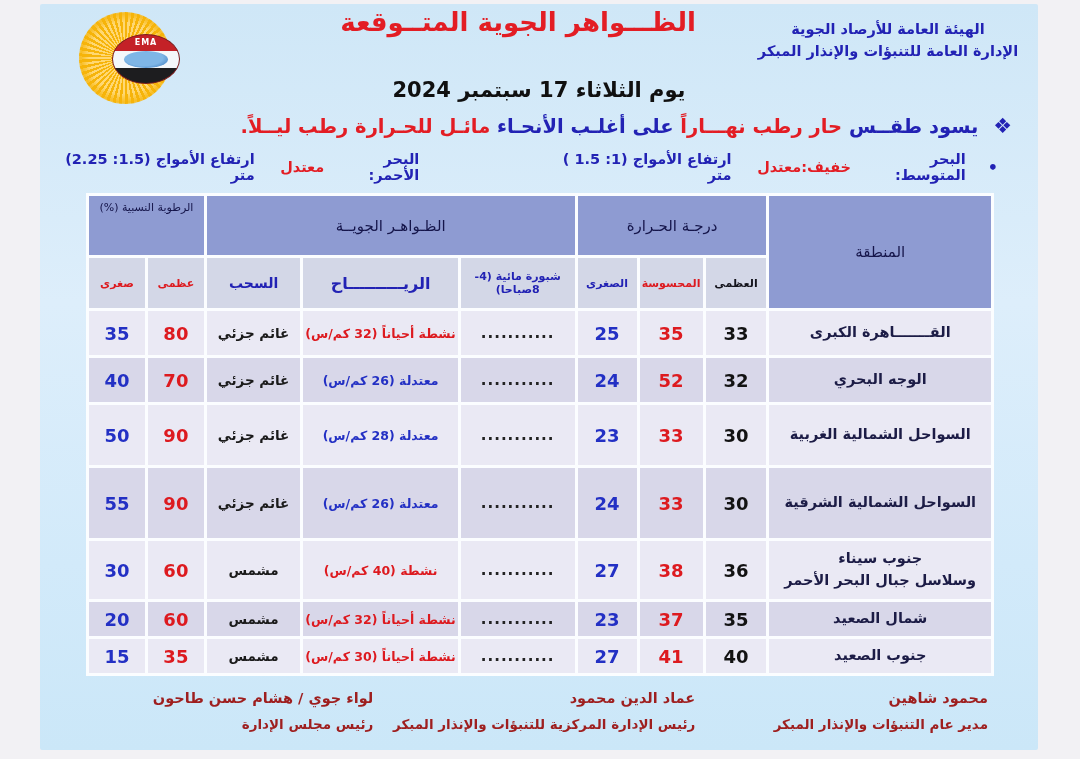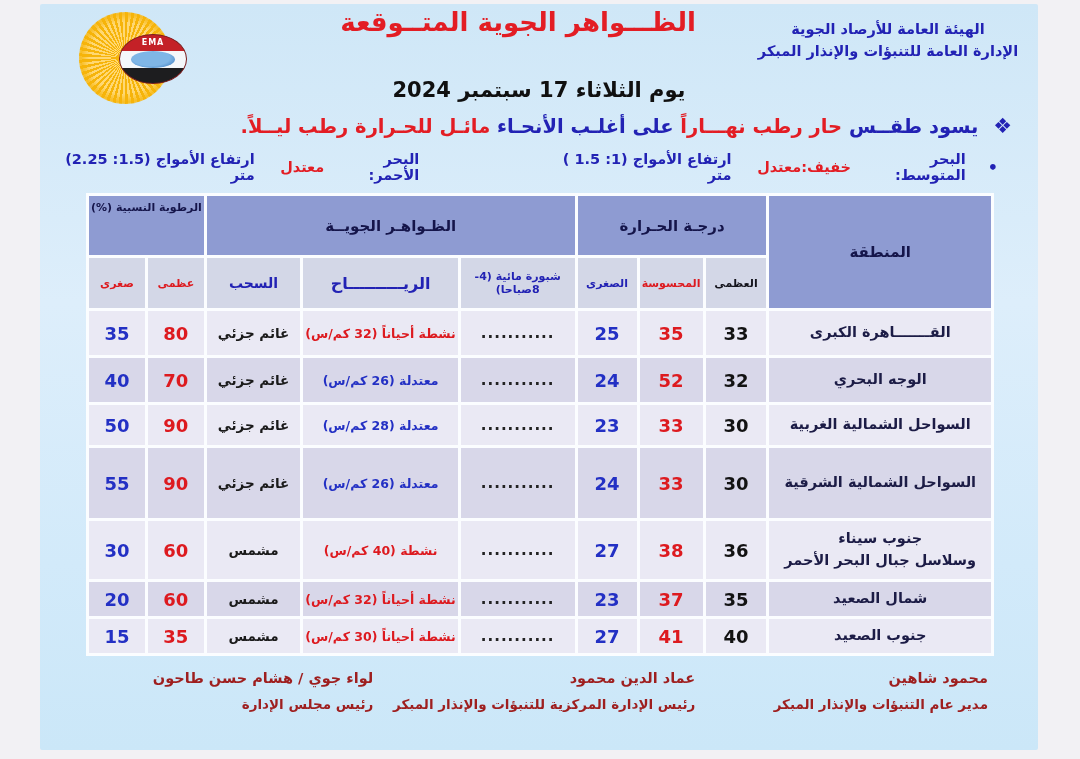--- a/index.html
+++ b/index.html
@@ -23,21 +23,21 @@
     color:var(--primary-red);font-weight:bold;font-size:26px;
   }
   .logo{position:absolute;left:25px;top:8px;width:120px;height:92px;}
   .sun{
     position:absolute;left:14px;top:0;width:92px;height:92px;border-radius:50%;
     background:
       repeating-conic-gradient(#f6b40a 0deg 4deg, rgba(246,180,10,0) 4deg 8deg),
       radial-gradient(circle at 50% 50%, #ffd873 0 55%, #f8bd24 68%, rgba(248,189,36,.25) 78%, rgba(248,189,36,0) 100%);
   }
   .emblem{
-    position:absolute;left:40px;top:22px;width:66px;height:48px;border-radius:50%;
+    position:absolute;left:33px;top:22px;width:66px;height:48px;border-radius:50%;
     background:linear-gradient(180deg,#c42127 0 34%,#f4f7fa 34% 68%,#1d1d1f 68% 100%);
     border:1px solid #7a1b1b;overflow:hidden;
   }
   .emblem .ema{
     position:absolute;top:3px;left:0;width:100%;text-align:center;
     color:#ffffff;font-size:8px;font-weight:bold;letter-spacing:1px;
   }
   .emblem .cloud{
     position:absolute;top:16px;left:11px;width:44px;height:17px;border-radius:50%;
     background:radial-gradient(ellipse at 45% 40%,#7fb6e6 0 55%,#2b6cb4 100%);
@@ -62,21 +62,21 @@
   .sea-red{color:var(--primary-red);}
   .sea-gap-s{width:26px;}
   .sea-gap-l{width:120px;}
   
   table.forecast{
     border-collapse:separate;border-spacing:3px;table-layout:fixed;
     width:908px;margin:10px 44px 0 0;background:#fbfdff;
   }
   th,td{padding:0;text-align:center;vertical-align:middle;overflow:hidden;}
   .h1 th{
-    background:var(--table-header-bg);color:#15154a;font-weight:bold;font-size:15px;height:54px;
+    background:var(--table-header-bg);color:#15154a;font-weight:normal;font-size:15px;height:54px;
   }
   .h1 th.th-region{font-size:15px;}
   .h1 th.th-humidity{font-size:11px;vertical-align:top;padding-top:5px;}
   .h2 th{
     background:var(--table-subheader-bg);font-weight:bold;height:50px;
   }
   .h2 .th-small{font-size:11px;}
   .h2 .th-mid{font-size:11px;}
   .th-black{color:#14141c;}
   .th-red{color:var(--value-red);}
@@ -90,21 +90,21 @@
   td.cell-tmin{color:var(--value-blue);font-size:18px;}
   td.cell-fog{color:#222;font-size:15px;letter-spacing:1px;}
   td.cell-wind{font-size:12.5px;}
   td.cell-wind.red{color:var(--value-red);}
   td.cell-wind.blue{color:var(--value-blue);}
   td.cell-clouds{color:#1a1a1a;font-size:13.5px;}
   td.cell-hmax{color:var(--value-red);font-size:18px;}
   td.cell-hmin{color:var(--value-blue);font-size:18px;}
   tbody tr:nth-child(1) td{height:44px;}
   tbody tr:nth-child(2) td{height:44px;}
-  tbody tr:nth-child(3) td{height:40px;}
+  tbody tr:nth-child(3) td{height:60px;}
   tbody tr:nth-child(4) td{height:70px;}
   tbody tr:nth-child(5) td{height:58px;}
   tbody tr:nth-child(6) td{height:34px;}
   tbody tr:nth-child(7) td{height:34px;}
   
   .signatures{
     display:flex;justify-content:space-between;margin:14px 50px 0 60px;
   }
   .sig{text-align:right;color:var(--footer-maroon);font-weight:bold;}
   .sig .sig-name{font-size:14.5px;margin-bottom:10px;}

